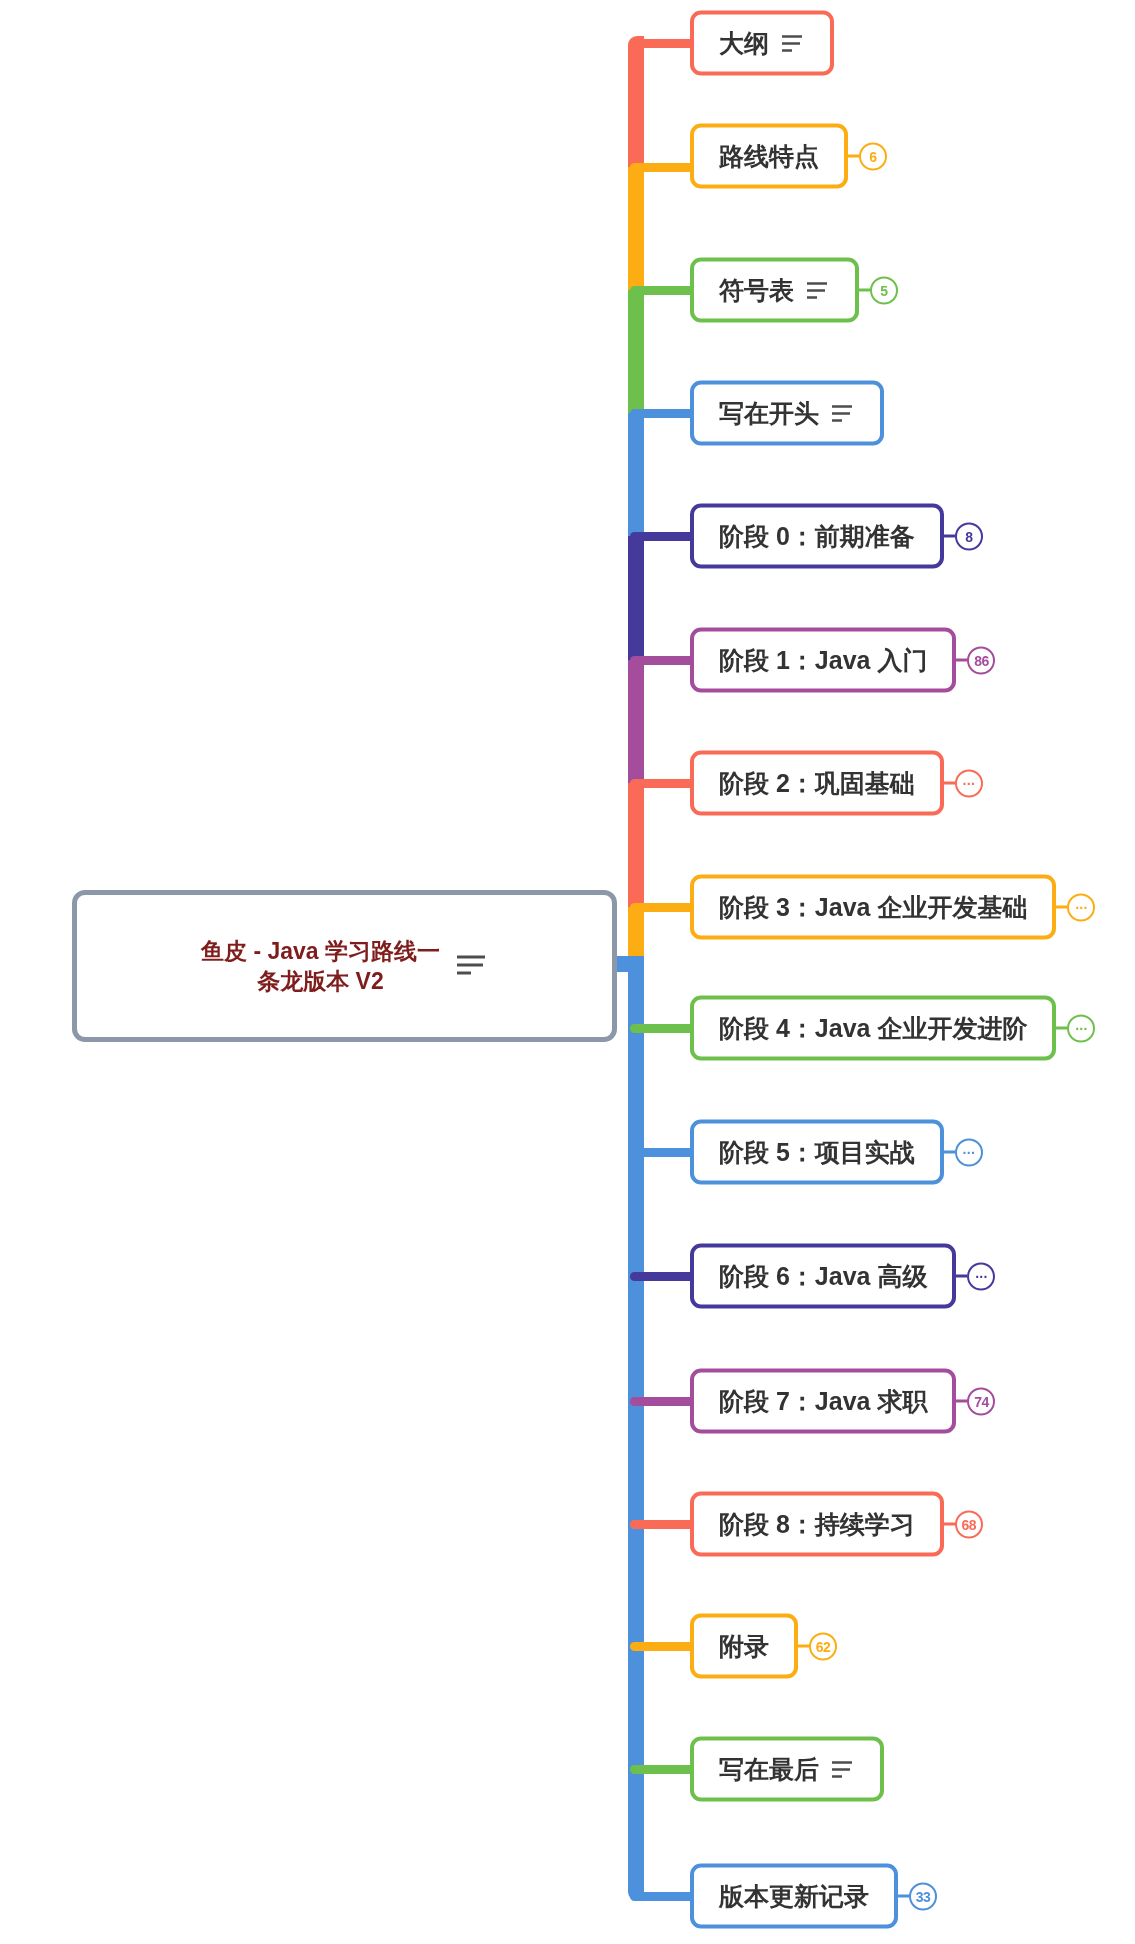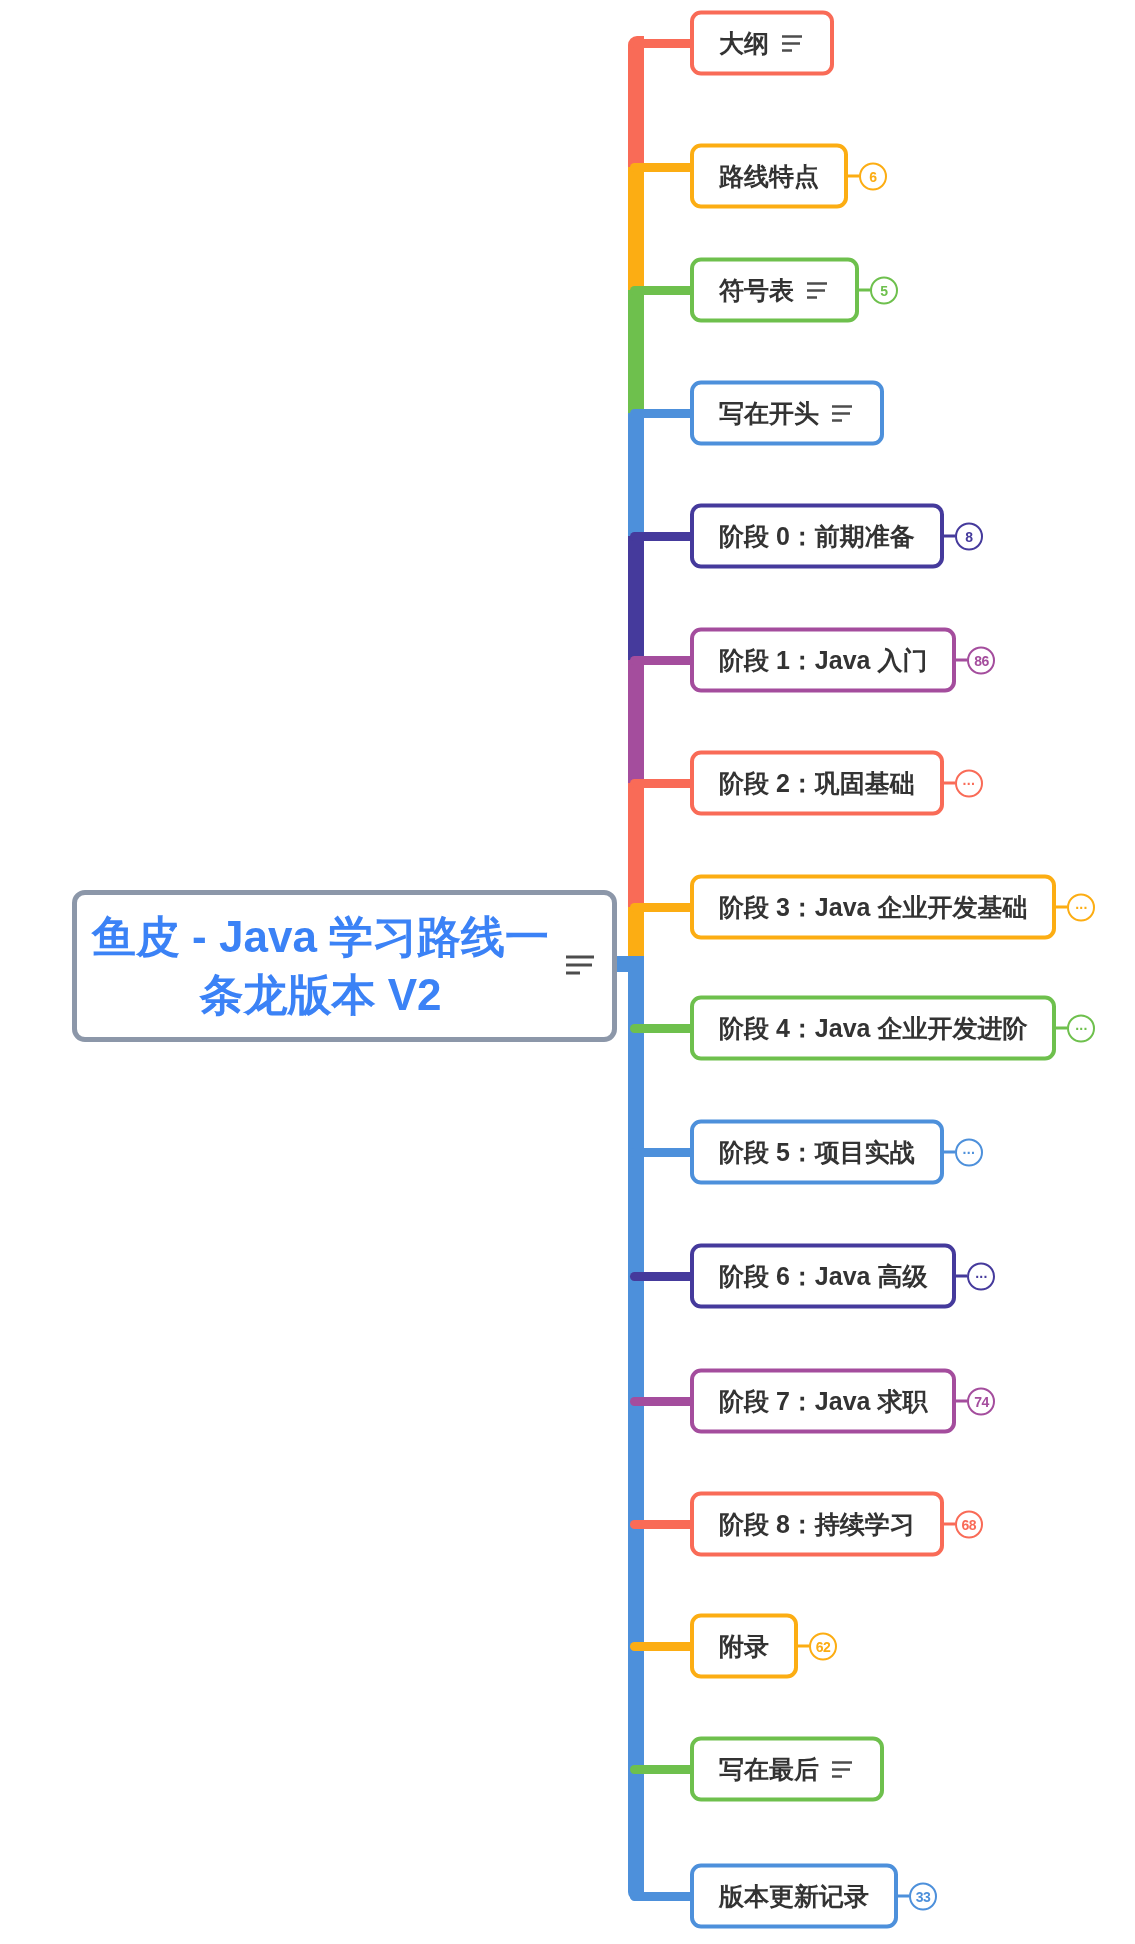--- a/index.html
+++ b/index.html
@@ -36,21 +36,21 @@
   .note-icon svg { display:block; }
   
   #root-node {
     position:absolute; left:72px; top:890px; width:545px; height:152px;
     box-sizing:border-box; background:#ffffff;
     border:5px solid; border-radius:13px;
     display:flex; align-items:center; justify-content:center; gap:16px;
     z-index:2;
   }
   .root-title {
-    font-size:44px; font-weight:bold; color:#3b82f6;
+    font-size:23px; font-weight:bold; color:#7f1d1d;
     text-align:center; line-height:1.32; white-space:nowrap;
   }
 </style>
 </head>
 <body>
 
 <div id="canvas">
   <div id="trunk">
       <div class="trunk-seg trunk-top" style="top: 36px; height: 131px; background: rgb(249, 107, 87);"></div>
       <div class="trunk-seg" style="top: 167px; height: 123px; background: rgb(252, 173, 19);"></div>
@@ -85,21 +85,21 @@
           <span>大纲</span>
           <span class="note-icon">
             <svg width="24" height="20" viewBox="0 0 24 20">
               <line x1="1" y1="3" x2="21" y2="3" stroke="#4D4D4D" stroke-width="2.5"></line>
               <line x1="1" y1="10" x2="19" y2="10" stroke="#4D4D4D" stroke-width="2.5"></line>
               <line x1="1" y1="17" x2="11" y2="17" stroke="#4D4D4D" stroke-width="2.5"></line>
             </svg>
           </span>
         </div>
       </div>
-      <div class="branch-row" style="top: 176px;">
+      <div class="branch-row" style="top: 156px;">
         <div class="topic" style="border-color: rgb(252, 173, 19);">
           <span>路线特点</span>
         </div>
         <div class="badge-stub" style="background: rgb(252, 173, 19);"></div>
         <div class="badge" style="border-color: rgb(252, 173, 19); color: rgb(252, 173, 19);">6</div>
       </div>
       <div class="branch-row" style="top: 290px;">
         <div class="topic" style="border-color: rgb(110, 192, 77); text-align: right;">
           <span>符号表</span>
           <span class="note-icon">

